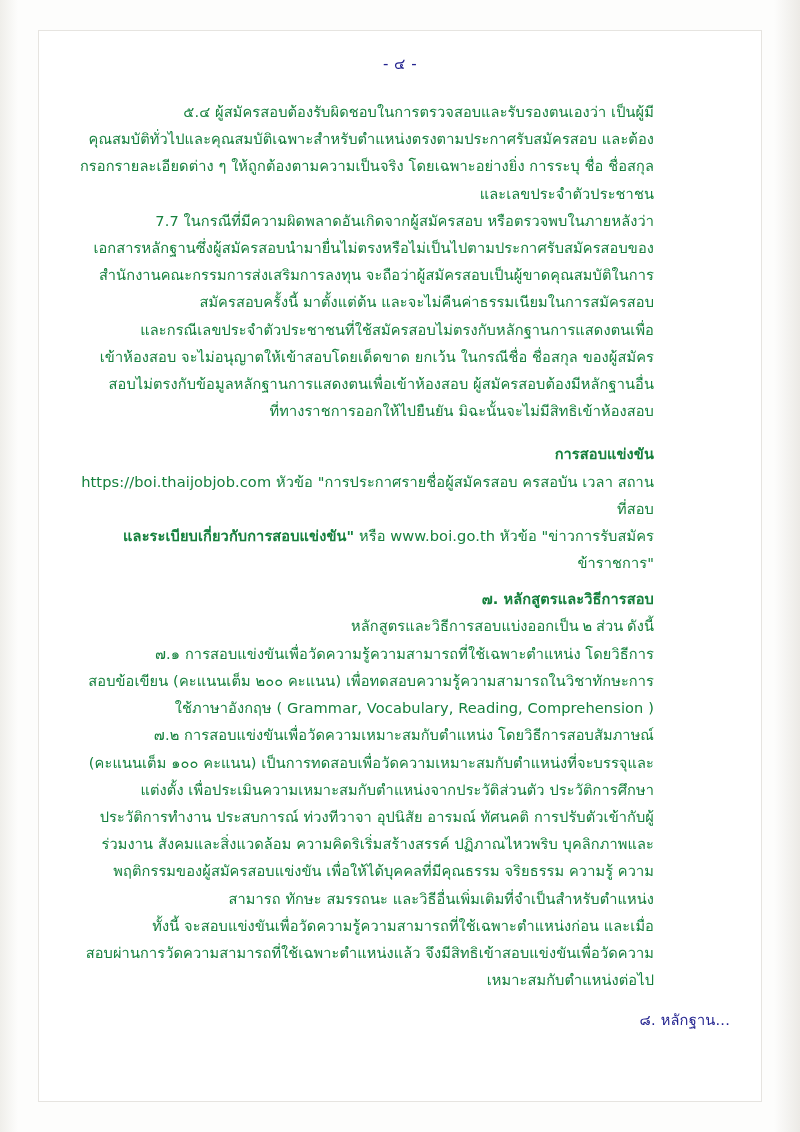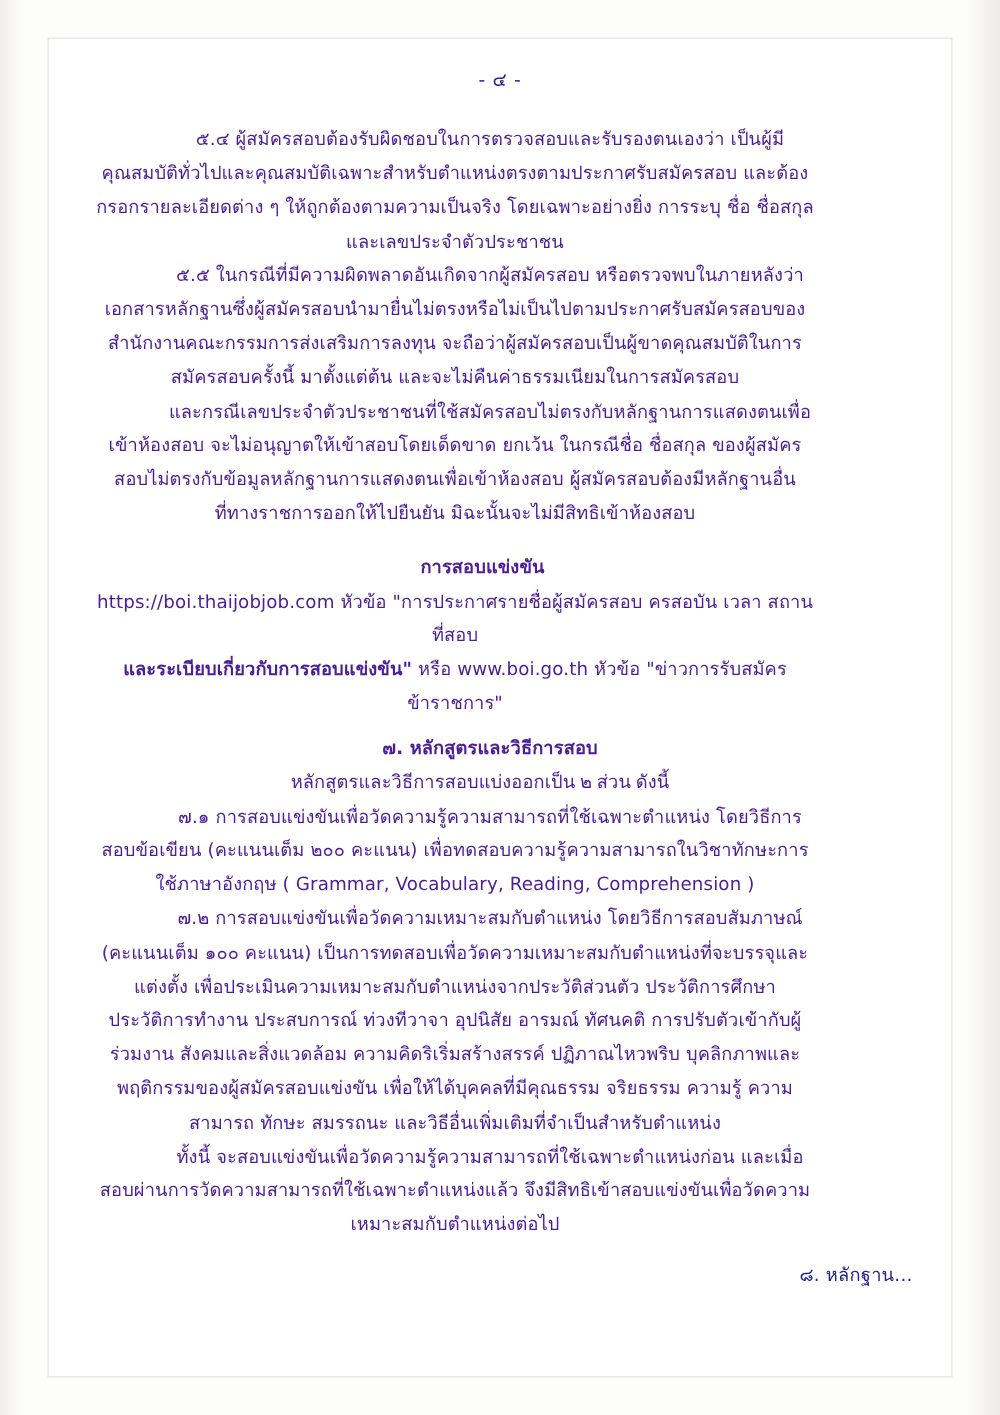--- a/index.html
+++ b/index.html
@@ -61,22 +61,22 @@
   .content {
     position: absolute;
     left: 74px;
     top: 98px;
     width: 580px;
   }
   p {
     margin: 0;
     font-size: 14.6px;
     line-height: 27.2px;
-    color: #4c1d95;
-    text-align: center;
+    color: #15803d;
+    text-align: right;
     letter-spacing: 0.1px;
   }
   .indent {
     text-indent: 56px;
   }
   .indent-sm {
     text-indent: 40px;
     font-family: Liberation Serif, serif;
   }
   .bold {
@@ -109,21 +109,21 @@
 
 <div class="page">
   <div class="sheet"></div>
 
   <div class="page-number">- ๔ -</div>
 
   <div class="content">
 
     <p class="indent">๕.๔ ผู้สมัครสอบต้องรับผิดชอบในการตรวจสอบและรับรองตนเองว่า เป็นผู้มีคุณสมบัติทั่วไปและคุณสมบัติเฉพาะสำหรับตำแหน่งตรงตามประกาศรับสมัครสอบ และต้องกรอกรายละเอียดต่าง ๆ ให้ถูกต้องตามความเป็นจริง โดยเฉพาะอย่างยิ่ง การระบุ ชื่อ ชื่อสกุล และเลขประจำตัวประชาชน</p>
 
-    <p class="indent">๕.๕ ในกรณีที่มีความผิดพลาดอันเกิดจากผู้สมัครสอบ หรือตรวจพบในภายหลังว่าเอกสารหลักฐานซึ่งผู้สมัครสอบนำมายื่นไม่ตรงหรือไม่เป็นไปตามประกาศรับสมัครสอบของสำนักงานคณะกรรมการส่งเสริมการลงทุน จะถือว่าผู้สมัครสอบเป็นผู้ขาดคุณสมบัติในการสมัครสอบครั้งนี้ มาตั้งแต่ต้น และจะไม่คืนค่าธรรมเนียมในการสมัครสอบ</p>
+    <p class="indent">7.7 ในกรณีที่มีความผิดพลาดอันเกิดจากผู้สมัครสอบ หรือตรวจพบในภายหลังว่าเอกสารหลักฐานซึ่งผู้สมัครสอบนำมายื่นไม่ตรงหรือไม่เป็นไปตามประกาศรับสมัครสอบของสำนักงานคณะกรรมการส่งเสริมการลงทุน จะถือว่าผู้สมัครสอบเป็นผู้ขาดคุณสมบัติในการสมัครสอบครั้งนี้ มาตั้งแต่ต้น และจะไม่คืนค่าธรรมเนียมในการสมัครสอบ</p>
 
     <p class="indent">และกรณีเลขประจำตัวประชาชนที่ใช้สมัครสอบไม่ตรงกับหลักฐานการแสดงตนเพื่อเข้าห้องสอบ จะไม่อนุญาตให้เข้าสอบโดยเด็ดขาด ยกเว้น ในกรณีชื่อ ชื่อสกุล ของผู้สมัครสอบไม่ตรงกับข้อมูลหลักฐานการแสดงตนเพื่อเข้าห้องสอบ ผู้สมัครสอบต้องมีหลักฐานอื่นที่ทางราชการออกให้ไปยืนยัน มิฉะนั้นจะไม่มีสิทธิเข้าห้องสอบ</p>
 
     <div class="gap-md"></div>
 
     <p class="bold">การสอบแข่งขัน</p>
 
 
     <p>https://boi.thaijobjob.com หัวข้อ "การประกาศรายชื่อผู้สมัครสอบ ครสอบัน เวลา สถานที่สอบ</p>
 

